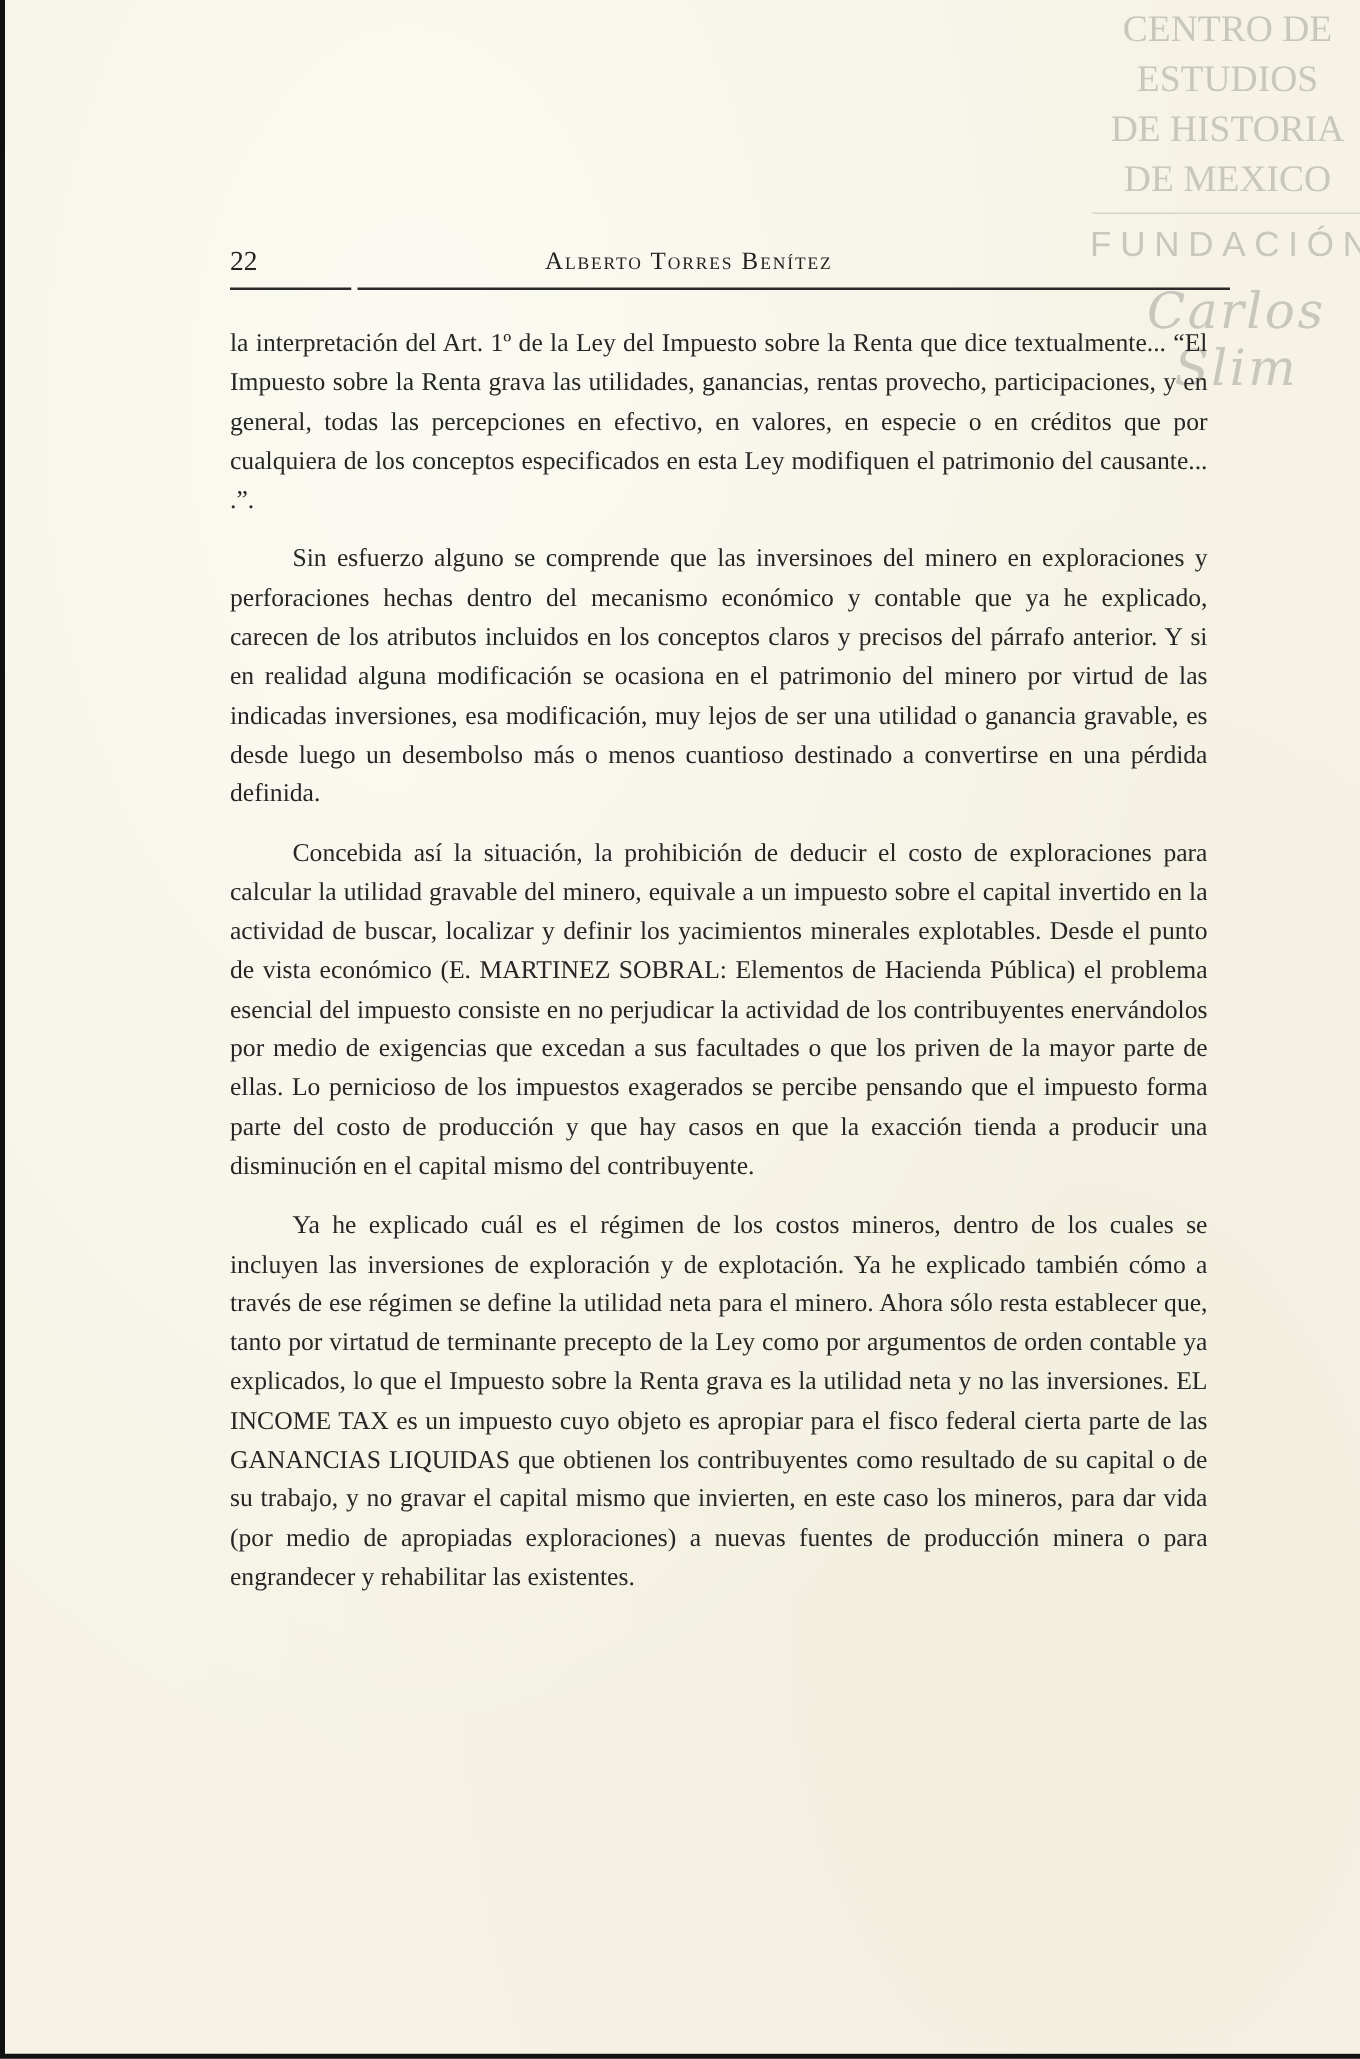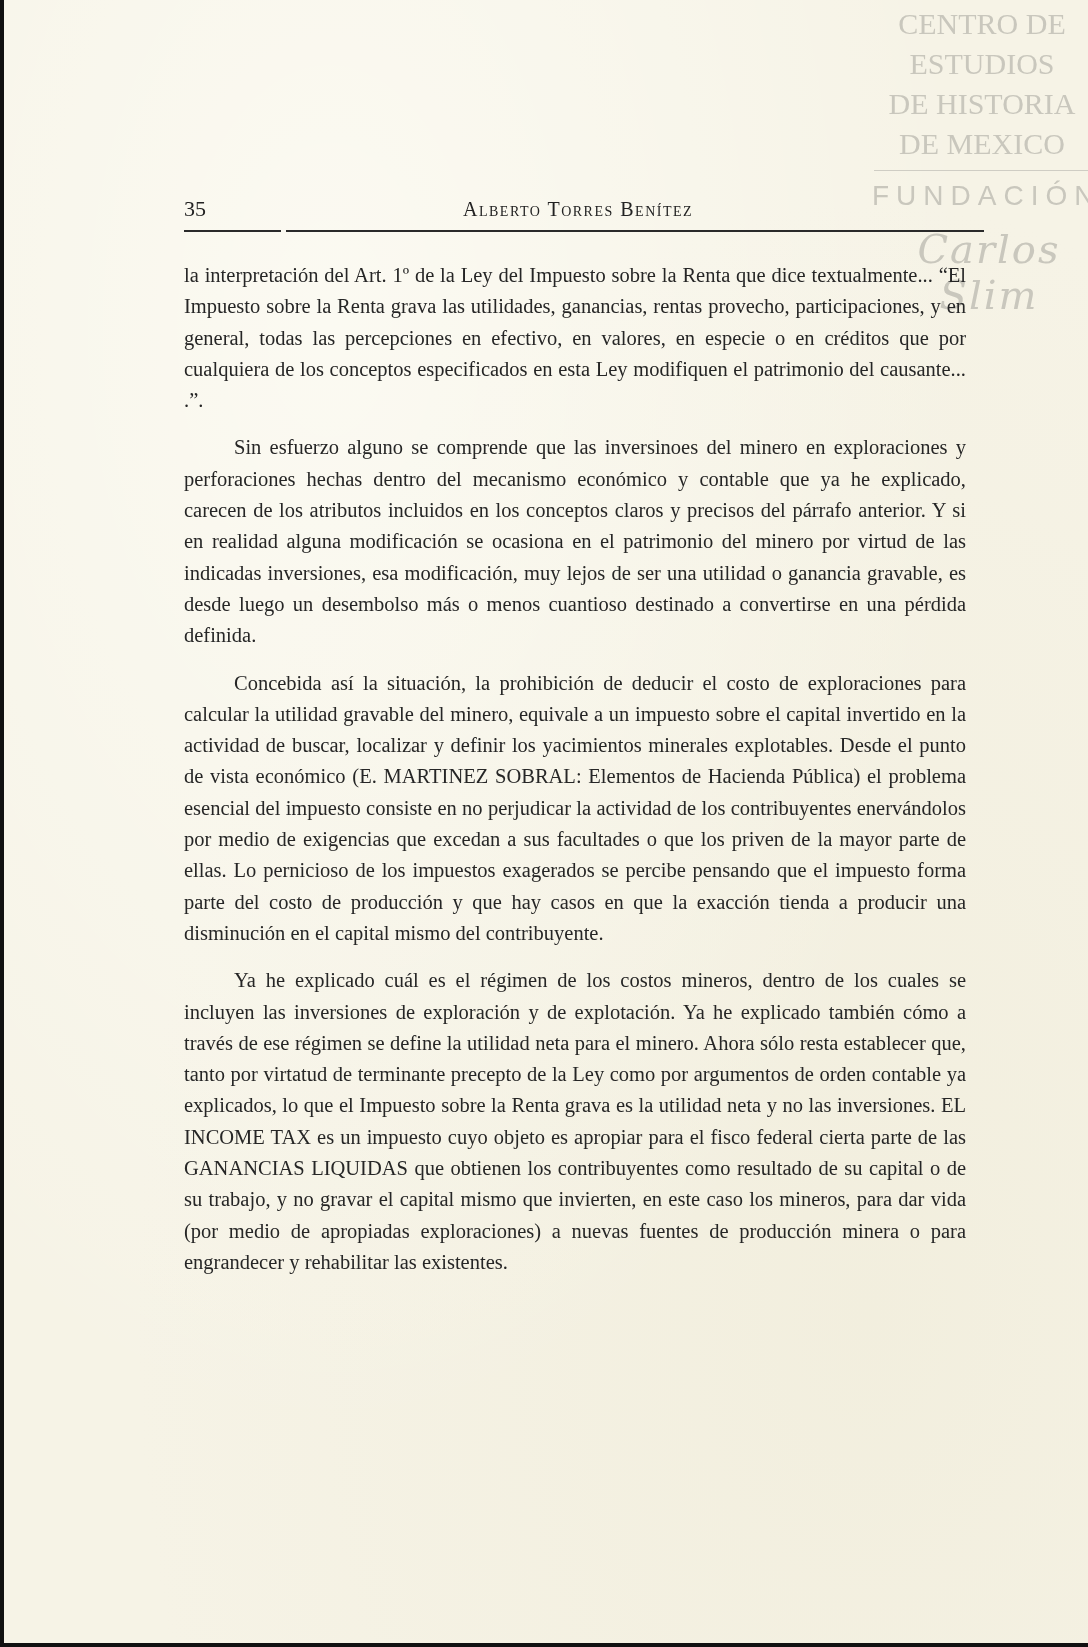--- a/index.html
+++ b/index.html
@@ -83,21 +83,20 @@
       color: #222;
     }
     .running-title {
       position: absolute;
       left: 252px;
       top: 2px;
       font-size: 20px;
       font-variant: small-caps;
       letter-spacing: 1.5px;
       color: #222;
-      margin-left: 27px;
     }
     .head-rule-a {
       position: absolute;
       left: 0;
       top: 34px;
       width: 97px;
       height: 2px;
       background: #2a2a2a;
     }
     .head-rule-b {
@@ -137,21 +136,21 @@
     <div class="wm-line">CENTRO DE</div>
     <div class="wm-line">ESTUDIOS</div>
     <div class="wm-line">DE HISTORIA</div>
     <div class="wm-line">DE MEXICO</div>
     <div class="wm-rule"></div>
     <div class="wm-fundacion">FUNDACIÓN</div>
     <div class="wm-signature">Carlos Slim</div>
   </div>
 
   <div class="running-head">
-    <span class="page-number">35</span>
+    <span class="page-number">22</span>
     <span class="running-title">Alberto Torres Benítez</span>
     <div class="head-rule-a"></div>
     <div class="head-rule-b"></div>
   </div>
 
   <div class="body-text">
     <p class="para first">la interpretación del Art. 1º de la Ley del Impuesto sobre la Renta que dice textualmente... “El Impuesto sobre la Renta grava las utilidades, ganancias, rentas provecho, participaciones, y en general, todas las percepciones en efectivo, en valores, en especie o en créditos que por cualquiera de los conceptos especificados en esta Ley modifiquen el patrimonio del causante... .”.</p>
     <p class="para indent">Sin esfuerzo alguno se comprende que las inversinoes del minero en exploraciones y perforaciones hechas dentro del mecanismo económico y contable que ya he explicado, carecen de los atributos incluidos en los conceptos claros y precisos del párrafo anterior. Y si en realidad alguna modificación se ocasiona en el patrimonio del minero por virtud de las indicadas inversiones, esa modificación, muy lejos de ser una utilidad o ganancia gravable, es desde luego un desembolso más o menos cuantioso destinado a convertirse en una pérdida definida.</p>
     <p class="para indent">Concebida así la situación, la prohibición de deducir el costo de exploraciones para calcular la utilidad gravable del minero, equivale a un impuesto sobre el capital invertido en la actividad de buscar, localizar y definir los yacimientos minerales explotables. Desde el punto de vista económico (E. MARTINEZ SOBRAL: Elementos de Hacienda Pública) el problema esencial del impuesto consiste en no perjudicar la actividad de los contribuyentes enervándolos por medio de exigencias que excedan a sus facultades o que los priven de la mayor parte de ellas. Lo pernicioso de los impuestos exagerados se percibe pensando que el impuesto forma parte del costo de producción y que hay casos en que la exacción tienda a producir una disminución en el capital mismo del contribuyente.</p>
     <p class="para indent">Ya he explicado cuál es el régimen de los costos mineros, dentro de los cuales se incluyen las inversiones de exploración y de explotación. Ya he explicado también cómo a través de ese régimen se define la utilidad neta para el minero. Ahora sólo resta establecer que, tanto por virtatud de terminante precepto de la Ley como por argumentos de orden contable ya explicados, lo que el Impuesto sobre la Renta grava es la utilidad neta y no las inversiones. EL INCOME TAX es un impuesto cuyo objeto es apropiar para el fisco federal cierta parte de las GANANCIAS LIQUIDAS que obtienen los contribuyentes como resultado de su capital o de su trabajo, y no gravar el capital mismo que invierten, en este caso los mineros, para dar vida (por medio de apropiadas exploraciones) a nuevas fuentes de producción minera o para engrandecer y rehabilitar las existentes.</p>

